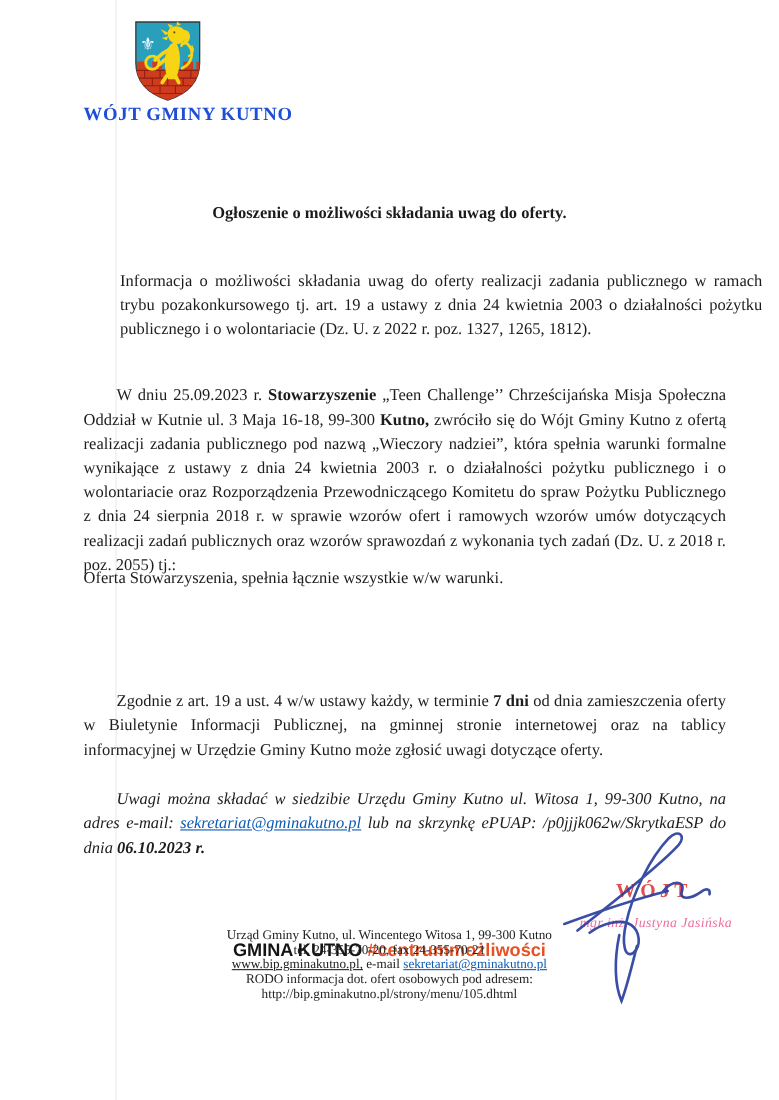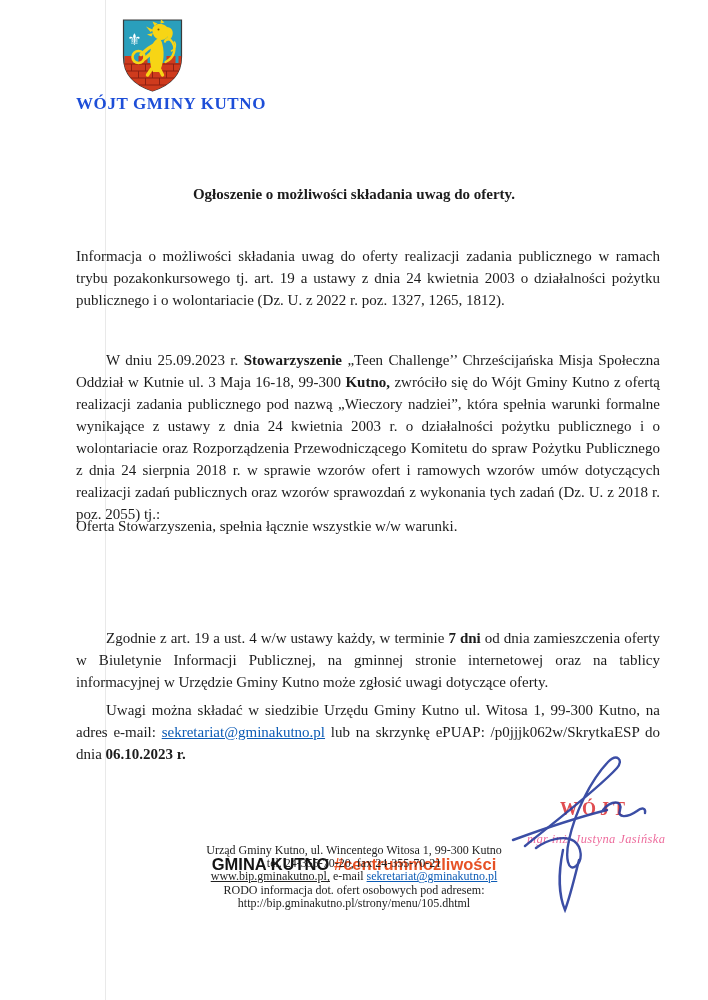--- a/index.html
+++ b/index.html
@@ -100,31 +100,31 @@
         <path d="M47,10 C52,10 54,14 53,18 C52,22 49,24 46,24 C49,20 49,14 47,10 Z"></path>
       </g>
       <circle cx="39" cy="12.5" r="1" fill="#7a5b00"></circle>
     </g>
   </svg>
 
   <div class="abs office">WÓJT GMINY KUTNO</div>
 
   <div class="abs doc-title">Ogłoszenie o możliwości składania uwag do oferty.</div>
 
-  <p class="abs body-text w-body" style="top:245px;">Informacja o możliwości składania uwag do oferty realizacji zadania publicznego w ramach trybu pozakonkursowego tj. art. 19 a ustawy z dnia 24 kwietnia 2003 o działalności pożytku publicznego i o wolontariacie (Dz. U. z 2022 r. poz. 1327, 1265, 1812).</p>
+  <p class="abs body-text w-body" style="top:245px;margin-left:33px;">Informacja o możliwości składania uwag do oferty realizacji zadania publicznego w ramach trybu pozakonkursowego tj. art. 19 a ustawy z dnia 24 kwietnia 2003 o działalności pożytku publicznego i o wolontariacie (Dz. U. z 2022 r. poz. 1327, 1265, 1812).</p>
 
   <p class="abs body-text w-body ind" style="top:349px;"><span>W dniu 25.09.2023 r. </span><span class="b">Stowarzyszenie</span><span> „Teen Challenge’’ Chrześcijańska Misja Społeczna Oddział w Kutnie ul. 3 Maja 16-18, 99-300 </span><span class="b">Kutno,</span><span> zwróciło się do Wójt Gminy Kutno z ofertą realizacji zadania publicznego pod nazwą „Wieczory nadziei”, która spełnia warunki formalne wynikające z ustawy z dnia 24 kwietnia 2003 r. o działalności pożytku publicznego i o wolontariacie oraz Rozporządzenia Przewodniczącego Komitetu do spraw Pożytku Publicznego z dnia 24 sierpnia 2018 r. w sprawie wzorów ofert i ramowych wzorów umów dotyczących realizacji zadań publicznych oraz wzorów sprawozdań z wykonania tych zadań (Dz. U. z 2018 r. poz. 2055) tj.:</span></p>
 
   <div class="abs w-body" style="top:515px;">
     <p class="body-text">Oferta Stowarzyszenia, spełnia łącznie wszystkie w/w warunki.</p>
   </div>
 
   <p class="abs body-text w-body ind" style="top:627px;"><span>Zgodnie z art. 19 a ust. 4 w/w ustawy każdy, w terminie </span><span class="b">7 dni</span><span> od dnia zamieszczenia oferty w Biuletynie Informacji Publicznej, na gminnej stronie internetowej oraz na tablicy informacyjnej w Urzędzie Gminy Kutno może zgłosić uwagi dotyczące oferty.</span></p>
 
-  <p class="abs body-text w-body ind" style="top:699px;"><span>Uwagi można składać w siedzibie Urzędu Gminy Kutno ul. Witosa 1, 99-300 Kutno, na adres e-mail: </span><a class="link">sekretariat@gminakutno.pl</a><span> lub na skrzynkę ePUAP: /p0jjjk062w/SkrytkaESP do dnia </span><span class="b">06.10.2023 r.</span></p>
+  <p class="abs body-text w-body ind" style="top:716px;font-style:italic;"><span>Uwagi można składać w siedzibie Urzędu Gminy Kutno ul. Witosa 1, 99-300 Kutno, na adres e-mail: </span><a class="link">sekretariat@gminakutno.pl</a><span> lub na skrzynkę ePUAP: /p0jjjk062w/SkrytkaESP do dnia </span><span class="b">06.10.2023 r.</span></p>
 
   <div class="abs stamp-title">WÓJT</div>
   <div class="abs stamp-name">mgr inż. Justyna Jasińska</div>
   <svg class="abs sig-svg" viewBox="0 0 180 170">
     <g fill="none" stroke-width="2.4" stroke-linecap="round" opacity="0.92" stroke="#2b3f9e">
       <path d="M22,96 C54,70 96,38 114,18 C121,10 114,3 105,12 C88,30 72,62 66,90 C62,108 65,122 73,116 C80,110 79,97 71,91 C62,85 45,89 33,98"></path>
       <path d="M10,90 C40,79 76,67 104,60"></path>
       <path d="M100,60 C108,50 120,50 117,60 C114,68 124,68 134,61 C139,57 143,58 142,63"></path>
       <path d="M60,100 C55,124 56,146 62,160 C67,147 72,126 76,110"></path>
     </g>

